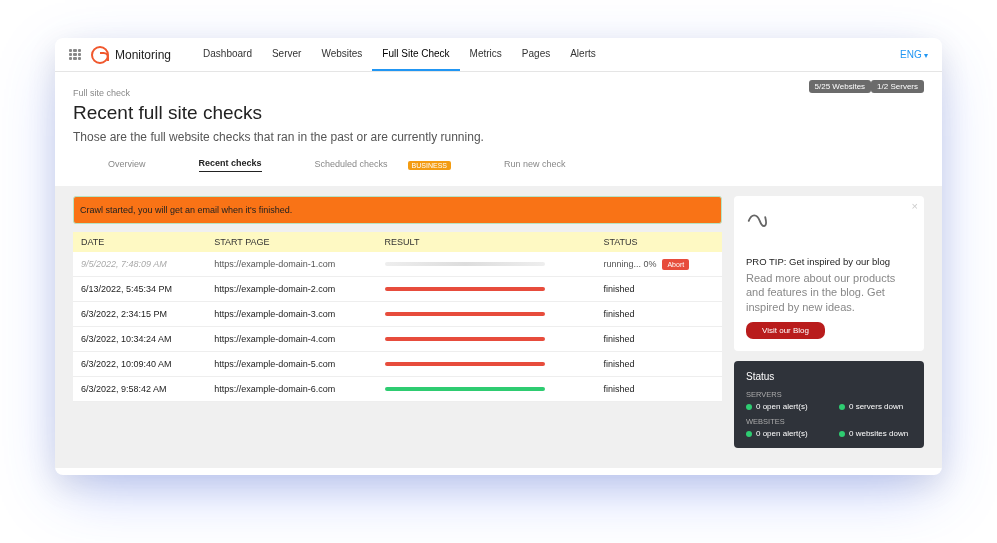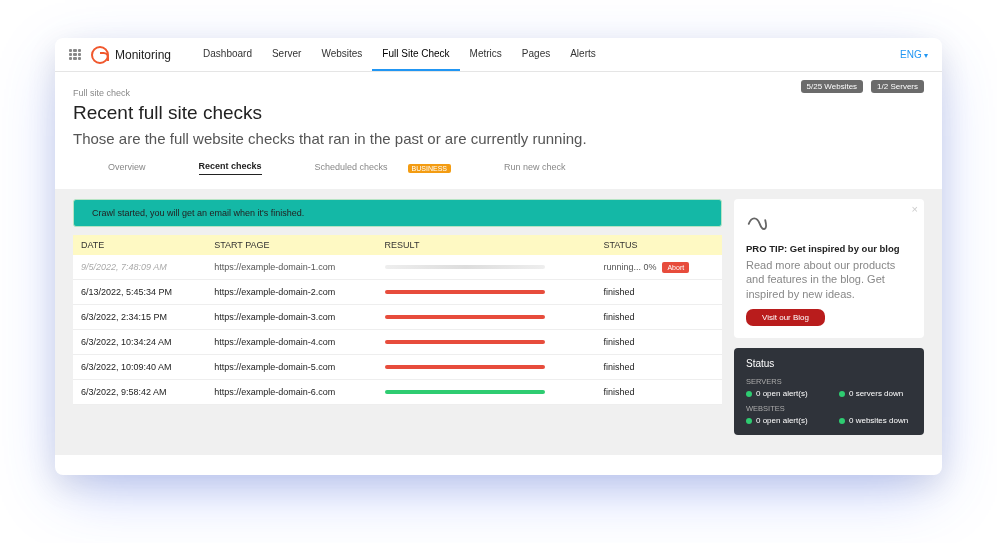--- a/index.html
+++ b/index.html
@@ -16,51 +16,51 @@
 .logo-circle::after { content: ""; position: absolute; right: -2px; top: 4px; width: 7px; height: 7px; border: 2px solid #f0582e; border-left: 0; border-bottom: 0; border-radius: 0 60% 0 0; }
 .logo-text { font-weight: 500; font-size: 12px; color: #222; }
 .nav { display: flex; height: 100%; }
 .nav a { display: flex; align-items: center; padding: 0 10px; font-size: 10px; color: #333; text-decoration: none; border-bottom: 2px solid transparent; cursor: pointer; }
 .nav a.active { border-bottom-color: #2196f3; color: #000; }
 .lang { margin-left: auto; font-size: 10px; color: #2196f3; cursor: pointer; }
 .lang::after { content: " ▾"; font-size: 8px; }
 
 
 .content { padding: 16px 18px 0; position: relative; }
-.badges { position: absolute; right: 18px; top: 8px; display: flex; gap: 8px; }
+.badges { position: absolute; right: 18px; top: 8px; display: flex; gap: 0; }
 .badge { background: #6b6b6b; color: #fff; font-size: 8px; padding: 2px 6px; border-radius: 3px; }
 .breadcrumb { font-size: 9px; color: #888; margin-bottom: 4px; }
 h1 { font-size: 19px; font-weight: 500; margin-bottom: 6px; }
-.subtitle { font-size: 15px; color: #555; margin-bottom: 14px; }
+.subtitle { font-size: 12px; color: #555; margin-bottom: 14px; }
 .tabs { display: flex; gap: 18px; border-bottom: none; margin-bottom: 14px; align-items: center; }
 .tabs a { font-size: 9px; color: #888; padding-bottom: 3px; cursor: pointer; margin-left: 35px; }
 .tabs a.active { color: #222; border-bottom: 1px solid #222; font-weight: bold; }
 .tabs .biz { background: #f39c12; color: #fff; font-size: 7px; padding: 1px 4px; border-radius: 2px; margin-left: 2px; }
 
 .body-grid { display: grid; grid-template-columns: 1fr 190px; gap: 12px; background: #f0f0f0; margin: 0 -18px; padding: 10px 18px 20px; }
 
 
-.alert-success { background: #14b8a6; border: 1px solid #b6e4c4; padding: 8px 18px; font-size: 9px; border-radius: 3px; margin-bottom: 8px; }
+.alert-success { background: #f97316; border: 1px solid #b6e4c4; padding: 8px 6px; font-size: 9px; border-radius: 3px; margin-bottom: 8px; }
 .table { width: 100%; border-collapse: collapse; background: #fff; }
 .table th { background: #fef9c3; text-align: left; font-size: 9px; font-weight: 500; padding: 5px 8px; color: #333; }
 .table td { padding: 7px 8px; font-size: 9px; border-bottom: 1px solid #eee; vertical-align: middle; }
 .table tr.running td { color: #aaa; font-style: italic; }
 .table tr.running td.nonit { font-style: normal; color: #555; }
 .bar { height: 4px; border-radius: 2px; width: 160px; }
 .bar.red { background: #e74c3c; }
 .bar.green { background: #2ecc71; }
 .bar.loading { background: linear-gradient(90deg,#eee,#ddd,#eee); }
 .status-abort { background: #e74c3c; color: #fff; font-size: 7px; padding: 2px 5px; border-radius: 2px; margin-left: 6px; }
 
 
 .side { display: flex; flex-direction: column; gap: 10px; }
 .tipcard { background: #fff; padding: 12px; border-radius: 4px; position: relative; }
 .tipcard .close { position: absolute; right: 6px; top: 4px; color: #ccc; font-size: 11px; cursor: pointer; }
 .tipcard svg { width: 22px; height: 22px; color: #666; }
-.tipcard h3 { font-size: 9.5px; margin: 8px 0 4px; font-weight: 700; }
+.tipcard h3 { font-size: 9.5px; margin: 24px 0 4px; font-weight: 400; }
 .tipcard p { font-size: 11px; color: #888; line-height: 1.3; margin-bottom: 8px; }
 .tipcard button { background: #b91c1c; border: 0; color: #fff; font-size: 8px; padding: 4px 16px; border-radius: 7px; cursor: pointer; }
 
 .statuscard { background: #2f333a; color: #fff; padding: 10px 12px; border-radius: 4px; }
 .statuscard h3 { font-size: 10px; font-weight: 500; margin-bottom: 8px; }
 .statuscard .lbl { font-size: 7.5px; color: #aaa; margin-top: 6px; }
 .statuscard .row { display: grid; grid-template-columns: 1fr 1fr; gap: 20px; margin-top: 3px; }
 .dot { display: inline-block; width: 6px; height: 6px; background: #2ecc71; border-radius: 50%; margin-right: 4px; vertical-align: middle; }
 .statline { font-size: 8px; }
 </style>

